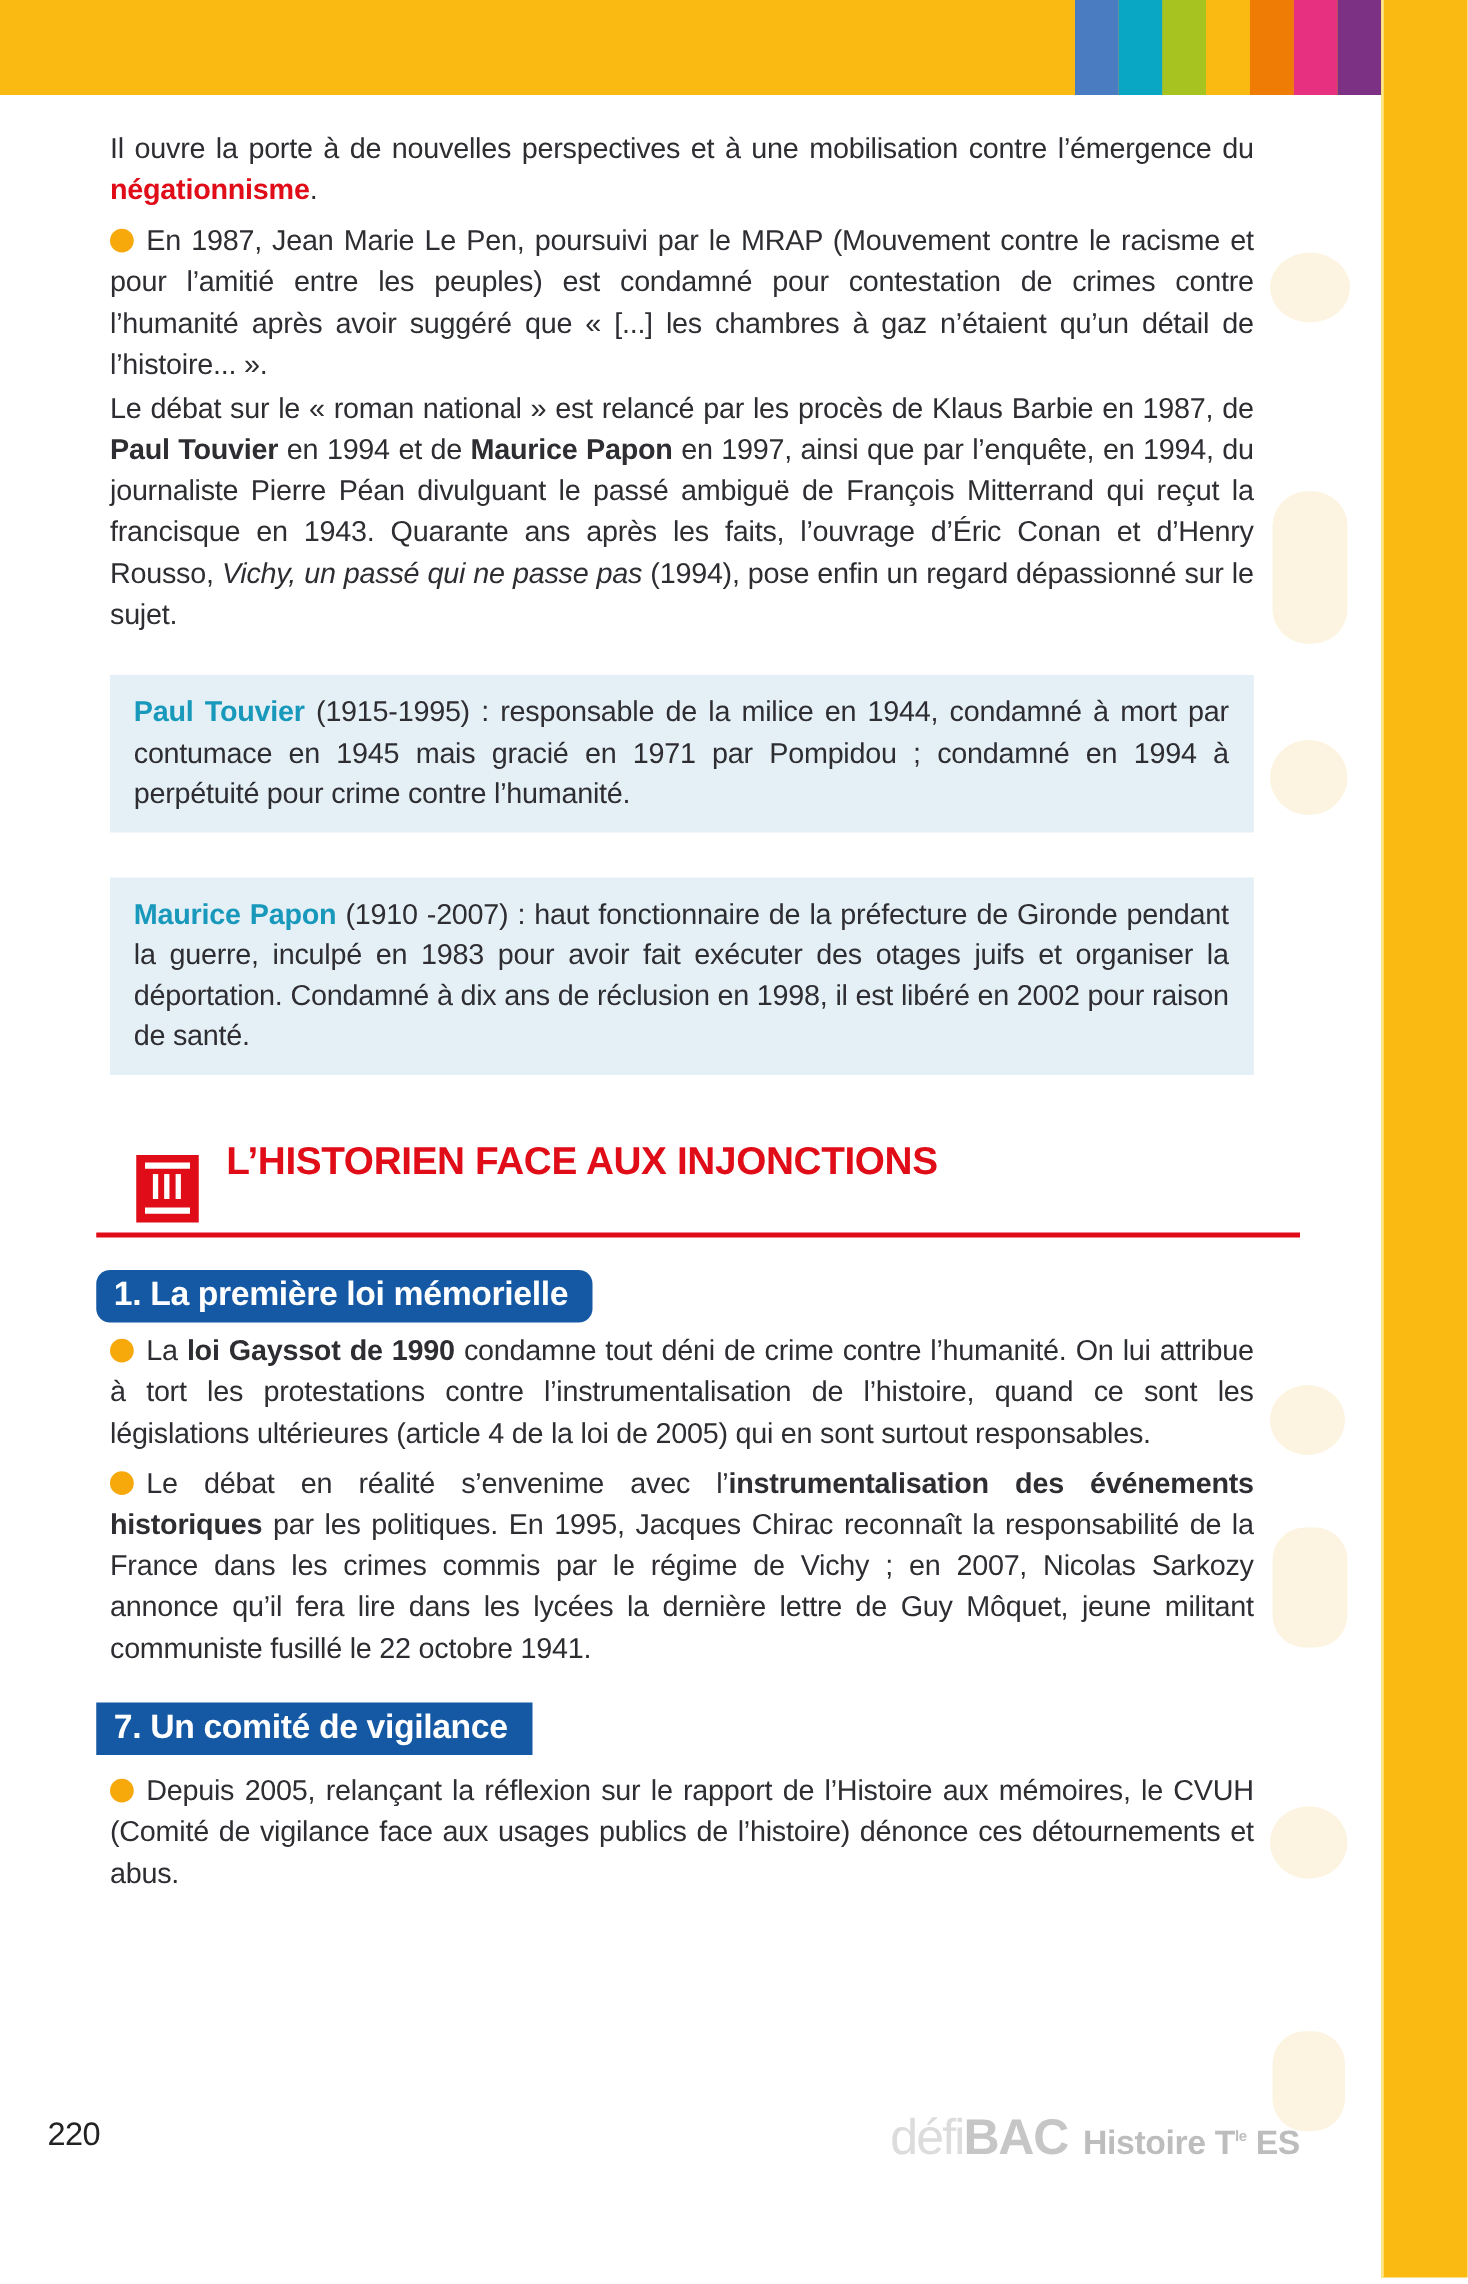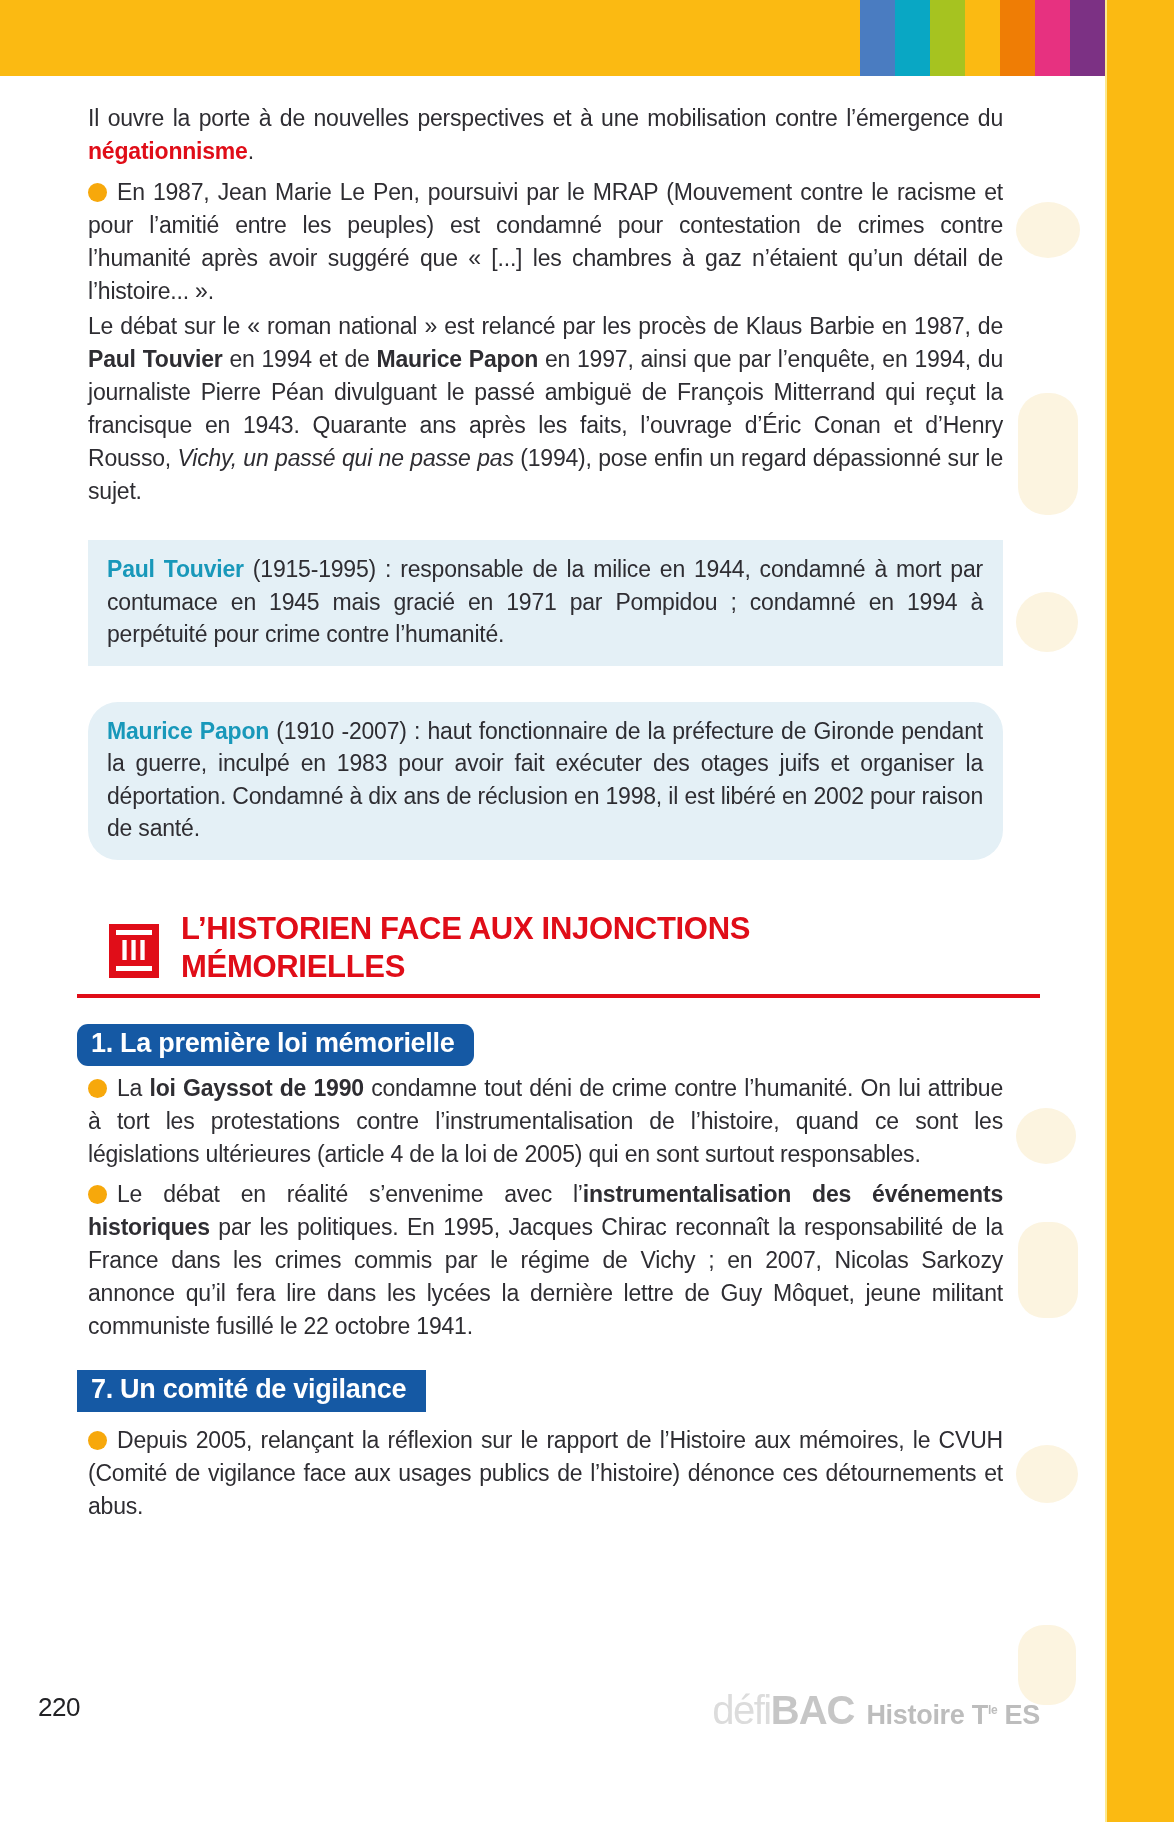--- a/index.html
+++ b/index.html
@@ -33,21 +33,21 @@
     padding:5px 20px 9px 14px;white-space:nowrap;}
   .bh-france{margin-top:36px;}
   .bh-loi{margin-top:26px;border-radius:11px;}
   .bh-comite{margin-top:27px;}
 
   .p-debat{margin-top:2px !important;}
 
   .infobox{background:#e4f0f6;margin-left:0;padding:13px 20px 15px 19px;
     font-size:23px;line-height:32.5px;text-align:justify;letter-spacing:-0.2px;}
   .box-touvier{margin-top:32px;}
-  .box-papon{margin-top:36px;border-radius:30px;}
+  .box-papon{margin-top:36px;}
   .teal-name{color:#1898ba;font-weight:bold;}
 
   
   .section3{margin-top:50px;display:flex;align-items:flex-start;padding-left:21px;}
   .numeral-badge{flex:0 0 auto;width:50px;height:54px;background:#e00d18;margin-top:14px;
     display:flex;flex-direction:column;align-items:center;justify-content:center;}
   .numeral-badge .bar{width:36px;height:5px;background:#ffffff;}
   .numeral-badge .num{color:#ffffff;font-weight:bold;font-size:29px;line-height:29px;letter-spacing:1px;margin:1px 0;}
   .sec-title{margin-left:22px;color:#e00d18;font-size:31px;font-weight:bold;letter-spacing:-0.3px;line-height:38px;}
   .red-rule{height:4px;background:#e00d18;margin-top:8px;margin-left:-11px;width:963px;}
@@ -104,21 +104,20 @@
     <div class="infobox box-papon"><span class="teal-name">Maurice Papon</span><span> (1910 -2007) : haut fonctionnaire de la préfecture de Gironde pendant la guerre, inculpé en 1983 pour avoir fait exécuter des otages juifs et organiser la déportation. Condamné à dix ans de réclusion en 1998, il est libéré en 2002 pour raison de santé.</span></div>
 
     <div class="section3">
       <div class="numeral-badge">
         <div class="bar"></div>
         <div class="num">III</div>
         <div class="bar"></div>
       </div>
       <div class="sec-title">
         <div>L’HISTORIEN FACE AUX INJONCTIONS</div>
-        <div>MÉMORIELLES</div>
       </div>
     </div>
     <div class="red-rule"></div>
 
     <div class="blue-head bh-loi">1. La première loi mémorielle</div>
 
     <p class="p-gayssot"><span class="dot"></span><span>La </span><span class="bd">loi Gayssot de 1990</span><span> condamne tout déni de crime contre l’humanité. On lui attribue à tort les protestations contre l’instrumentalisation de l’histoire, quand ce sont les législations ultérieures (article 4 de la loi de 2005) qui en sont surtout responsables.</span></p>
 
     <p class="p-instr"><span class="dot"></span><span>Le débat en réalité s’envenime avec l’</span><span class="bd">instrumentalisation des événements historiques</span><span> par les politiques. En 1995, Jacques Chirac reconnaît la responsabilité de la France dans les crimes commis par le régime de Vichy ; en 2007, Nicolas Sarkozy annonce qu’il fera lire dans les lycées la dernière lettre de Guy Môquet, jeune militant communiste fusillé le 22 octobre 1941.</span></p>
 

